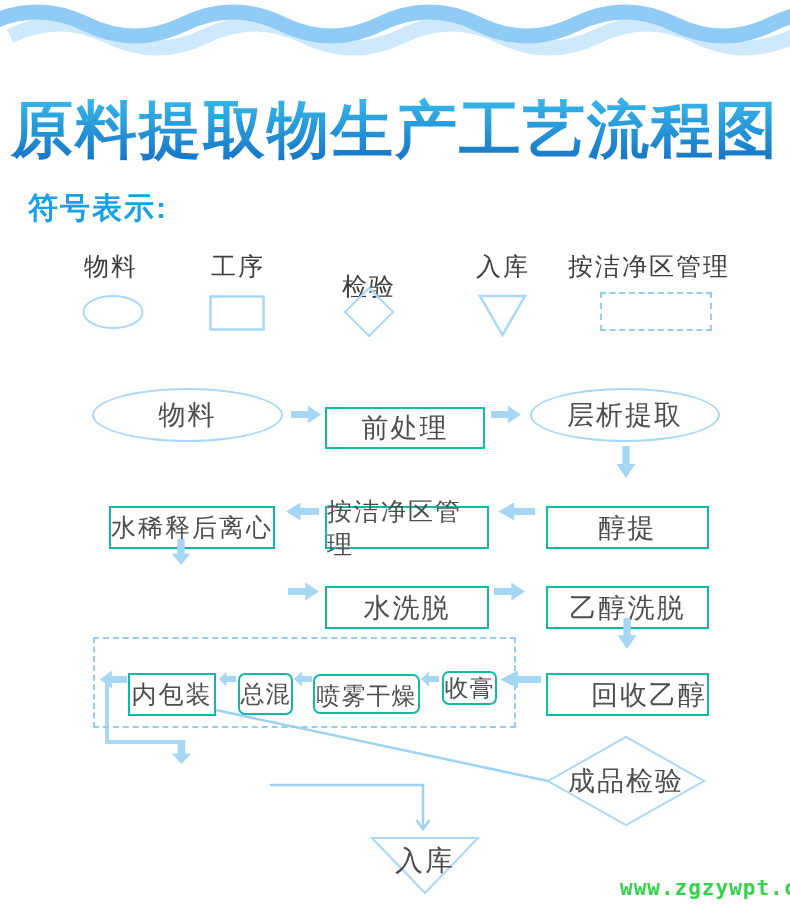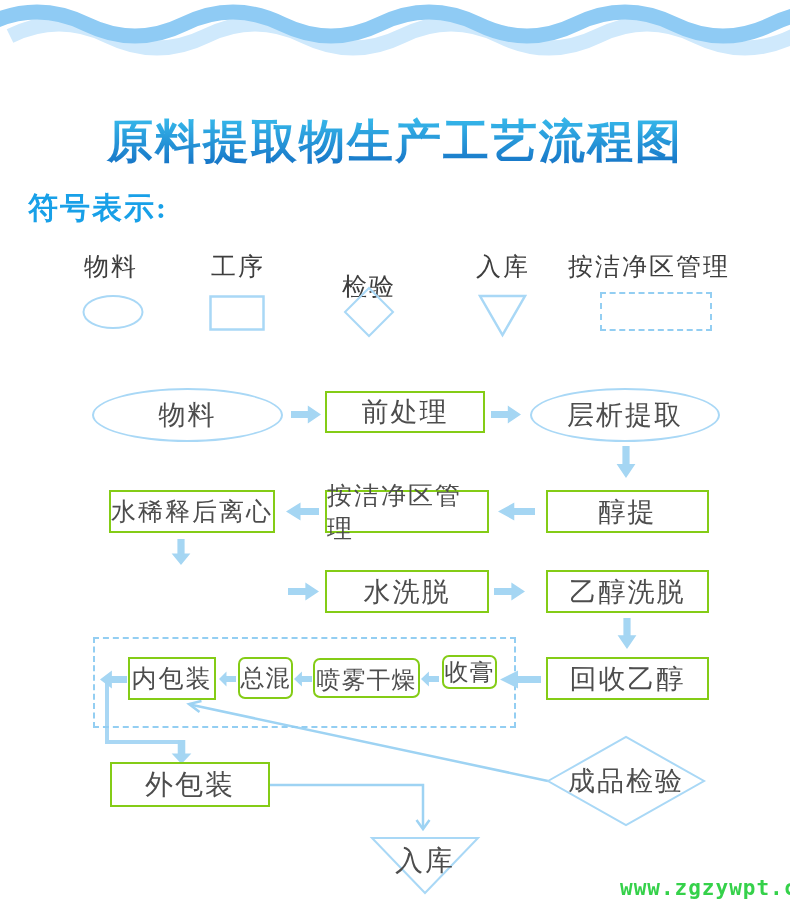--- a/index.html
+++ b/index.html
@@ -4,35 +4,35 @@
 <style>
   html,body{margin:0;padding:0;background:#ffffff;}
   .canvas{
     position:relative;width:790px;height:910px;background:#ffffff;
     font-family:"Liberation Sans",sans-serif;overflow:hidden;
   }
   .abs{position:absolute;}
   
   .title{
     left:0;top:88px;width:790px;text-align:center;
-    font-size:46px;font-weight:800;letter-spacing:2px;
+    font-size:62px;font-weight:800;letter-spacing:2px;
     background:linear-gradient(180deg,#38bbec 8%,#1470c4 92%);
     -webkit-background-clip:text;background-clip:text;
-    -webkit-text-fill-color:transparent;color:#1e8fd5;margin-top:23px;
+    -webkit-text-fill-color:transparent;color:#1e8fd5;
   }
   .legend-heading{
-    left:28px;top:188px;font-size:30px;font-weight:700;color:#18a0e8;letter-spacing:2px;font-family:Liberation Serif, serif;
+    left:28px;top:188px;font-size:30px;font-weight:700;color:#18a0e8;letter-spacing:2px;
   }
   .legend-label{font-size:25px;color:#3e3e3e;letter-spacing:2px;}
   
   .node{
     display:flex;align-items:center;justify-content:center;
     color:#4d4d4d;letter-spacing:2px;font-size:27px;box-sizing:border-box;background:#fff;
   }
-  .rect{border:2px solid #84cc16;}
+  .rect{border:2px solid #14b8a6;margin-top:16px;}
   .ellipse{border:2px solid #a9d8f6;border-radius:50%;}
   .fs25{font-size:25px;}
   .fs24{font-size:24px;letter-spacing:1px;border-radius:7px;}
   .fs28{font-size:28px;}
   .dashed-zone{border:2px dashed #93cef2;background:transparent;}
   
   .arr{background:#a5d6f3;}
   .arr.r{clip-path:polygon(0 32%,56% 32%,56% 3%,100% 50%,56% 97%,56% 68%,0 68%);}
   .arr.l{clip-path:polygon(100% 32%,44% 32%,44% 3%,0 50%,44% 97%,44% 68%,100% 68%);}
   .arr.d{clip-path:polygon(32% 0,32% 56%,3% 56%,50% 100%,97% 56%,68% 56%,68% 0);}
@@ -121,21 +121,21 @@
   <div class="abs node rect" style="left:325px;top:570px;width:164px;height:43px;">
     <span>水洗脱</span>
   </div>
   <div class="abs arr r" style="left:494px;top:582px;width:31px;height:19px;"></div>
   <div class="abs node rect" style="left:546px;top:570px;width:163px;height:43px;">
     <span>乙醇洗脱</span>
   </div>
   <div class="abs arr d" style="left:617px;top:618px;width:20px;height:31px;"></div>
 
   <div class="abs dashed-zone" style="left:93px;top:637px;width:419px;height:87px;"></div>
-  <div class="abs node rect" style="left:546px;top:657px;width:163px;height:43px;">
+  <div class="abs node rect" style="left:546px;top:657px;width:163px;height:43px;justify-content:flex-end;">
     <span>回收乙醇</span>
   </div>
   <div class="abs arr l" style="left:500px;top:670px;width:41px;height:19px;"></div>
   <div class="abs node rect fs24" style="left:442px;top:655px;width:55px;height:34px;justify-content:center;">
     <span>收膏</span>
   </div>
   <div class="abs arr l" style="left:421px;top:671px;width:18px;height:16px;"></div>
   <div class="abs node rect fs24" style="left:313px;top:658px;width:107px;height:40px;align-items:flex-end;">
     <span>喷雾干燥</span>
   </div>
@@ -143,22 +143,19 @@
   <div class="abs node rect fs24" style="left:238px;top:657px;width:55px;height:42px;">
     <span>总混</span>
   </div>
   <div class="abs arr l" style="left:219px;top:671px;width:17px;height:16px;"></div>
   <div class="abs node rect fs25" style="left:128px;top:657px;width:88px;height:43px;">
     <span>内包装</span>
   </div>
   <div class="abs arr l" style="left:100px;top:670px;width:27px;height:19px;"></div>
 
   <div class="abs arr d" style="left:171px;top:740px;width:21px;height:24px;"></div>
-  <div class="abs node rect fs28" style="left:110px;top:762px;width:160px;height:45px;">
-    <span>外包装</span>
-  </div>
 
   <div class="abs flow-label" style="left:551px;top:766px;width:150px;height:30px;font-size:27px;">成品检验</div>
   <div class="abs flow-label" style="left:387px;top:844px;width:76px;height:34px;font-size:28px;">入库</div>
 
   <div class="abs url" style="left:620px;top:876px;">www.zgzywpt.cn</div>
 
 </div>
 
 </body></html>

